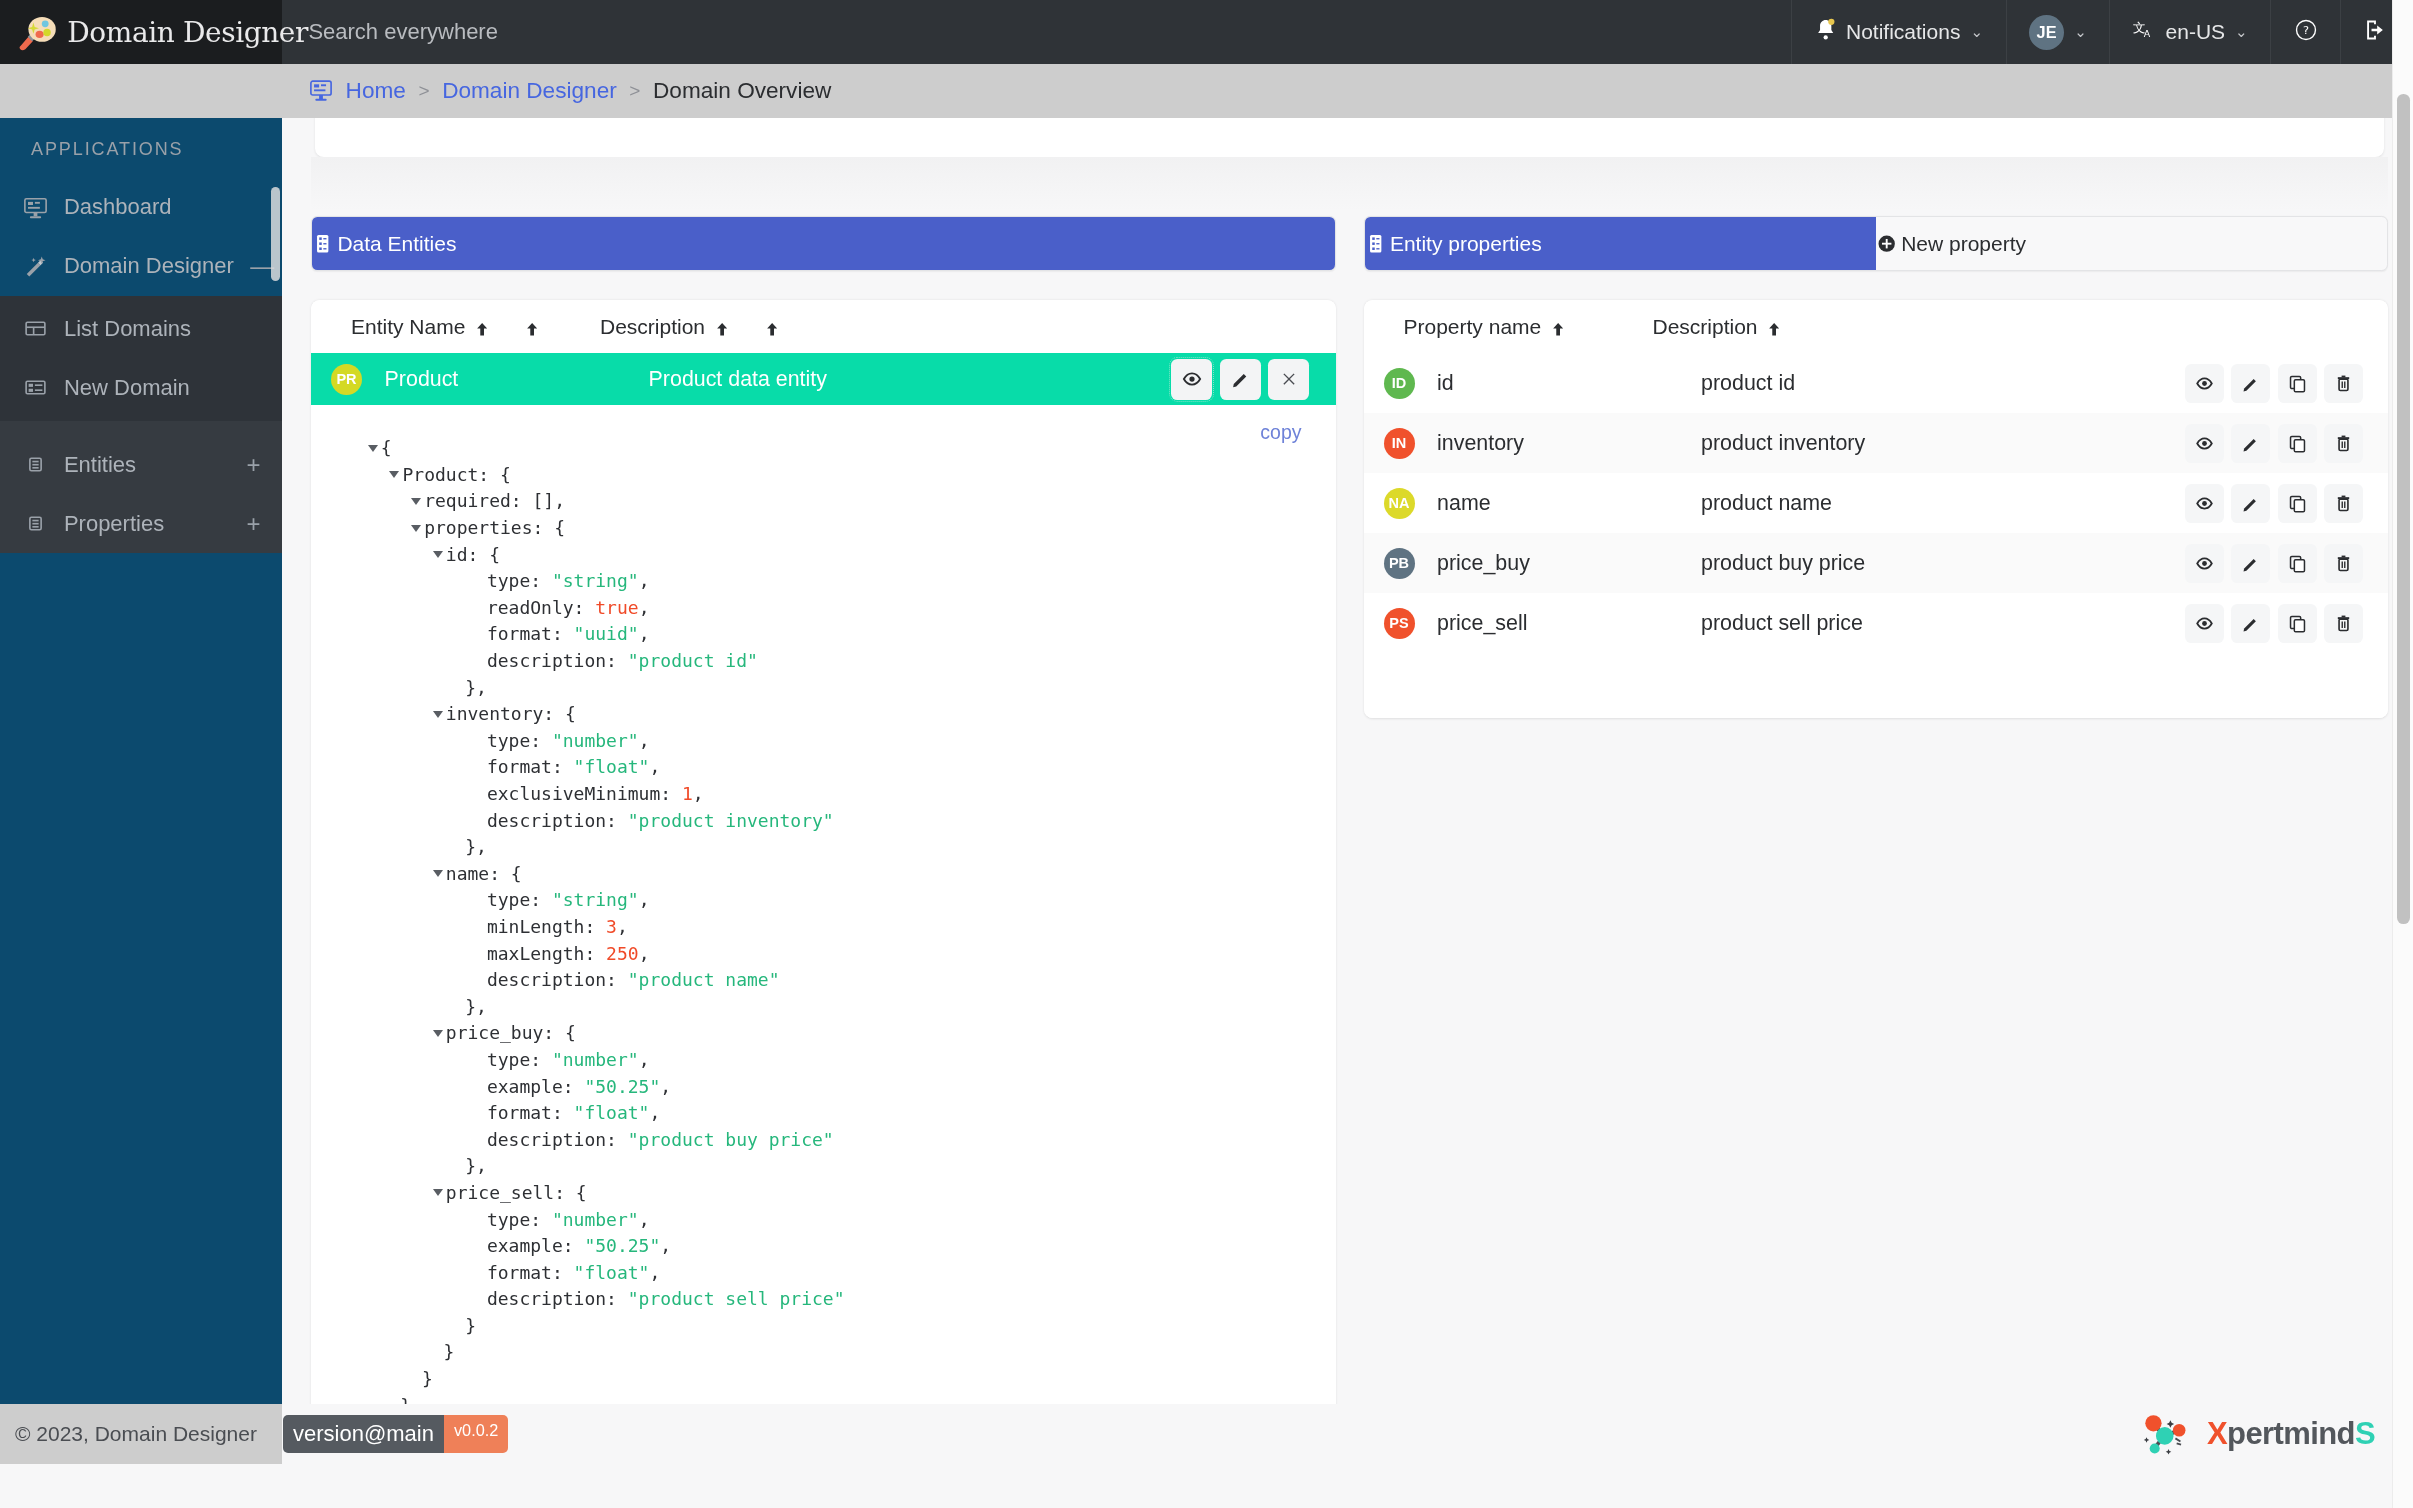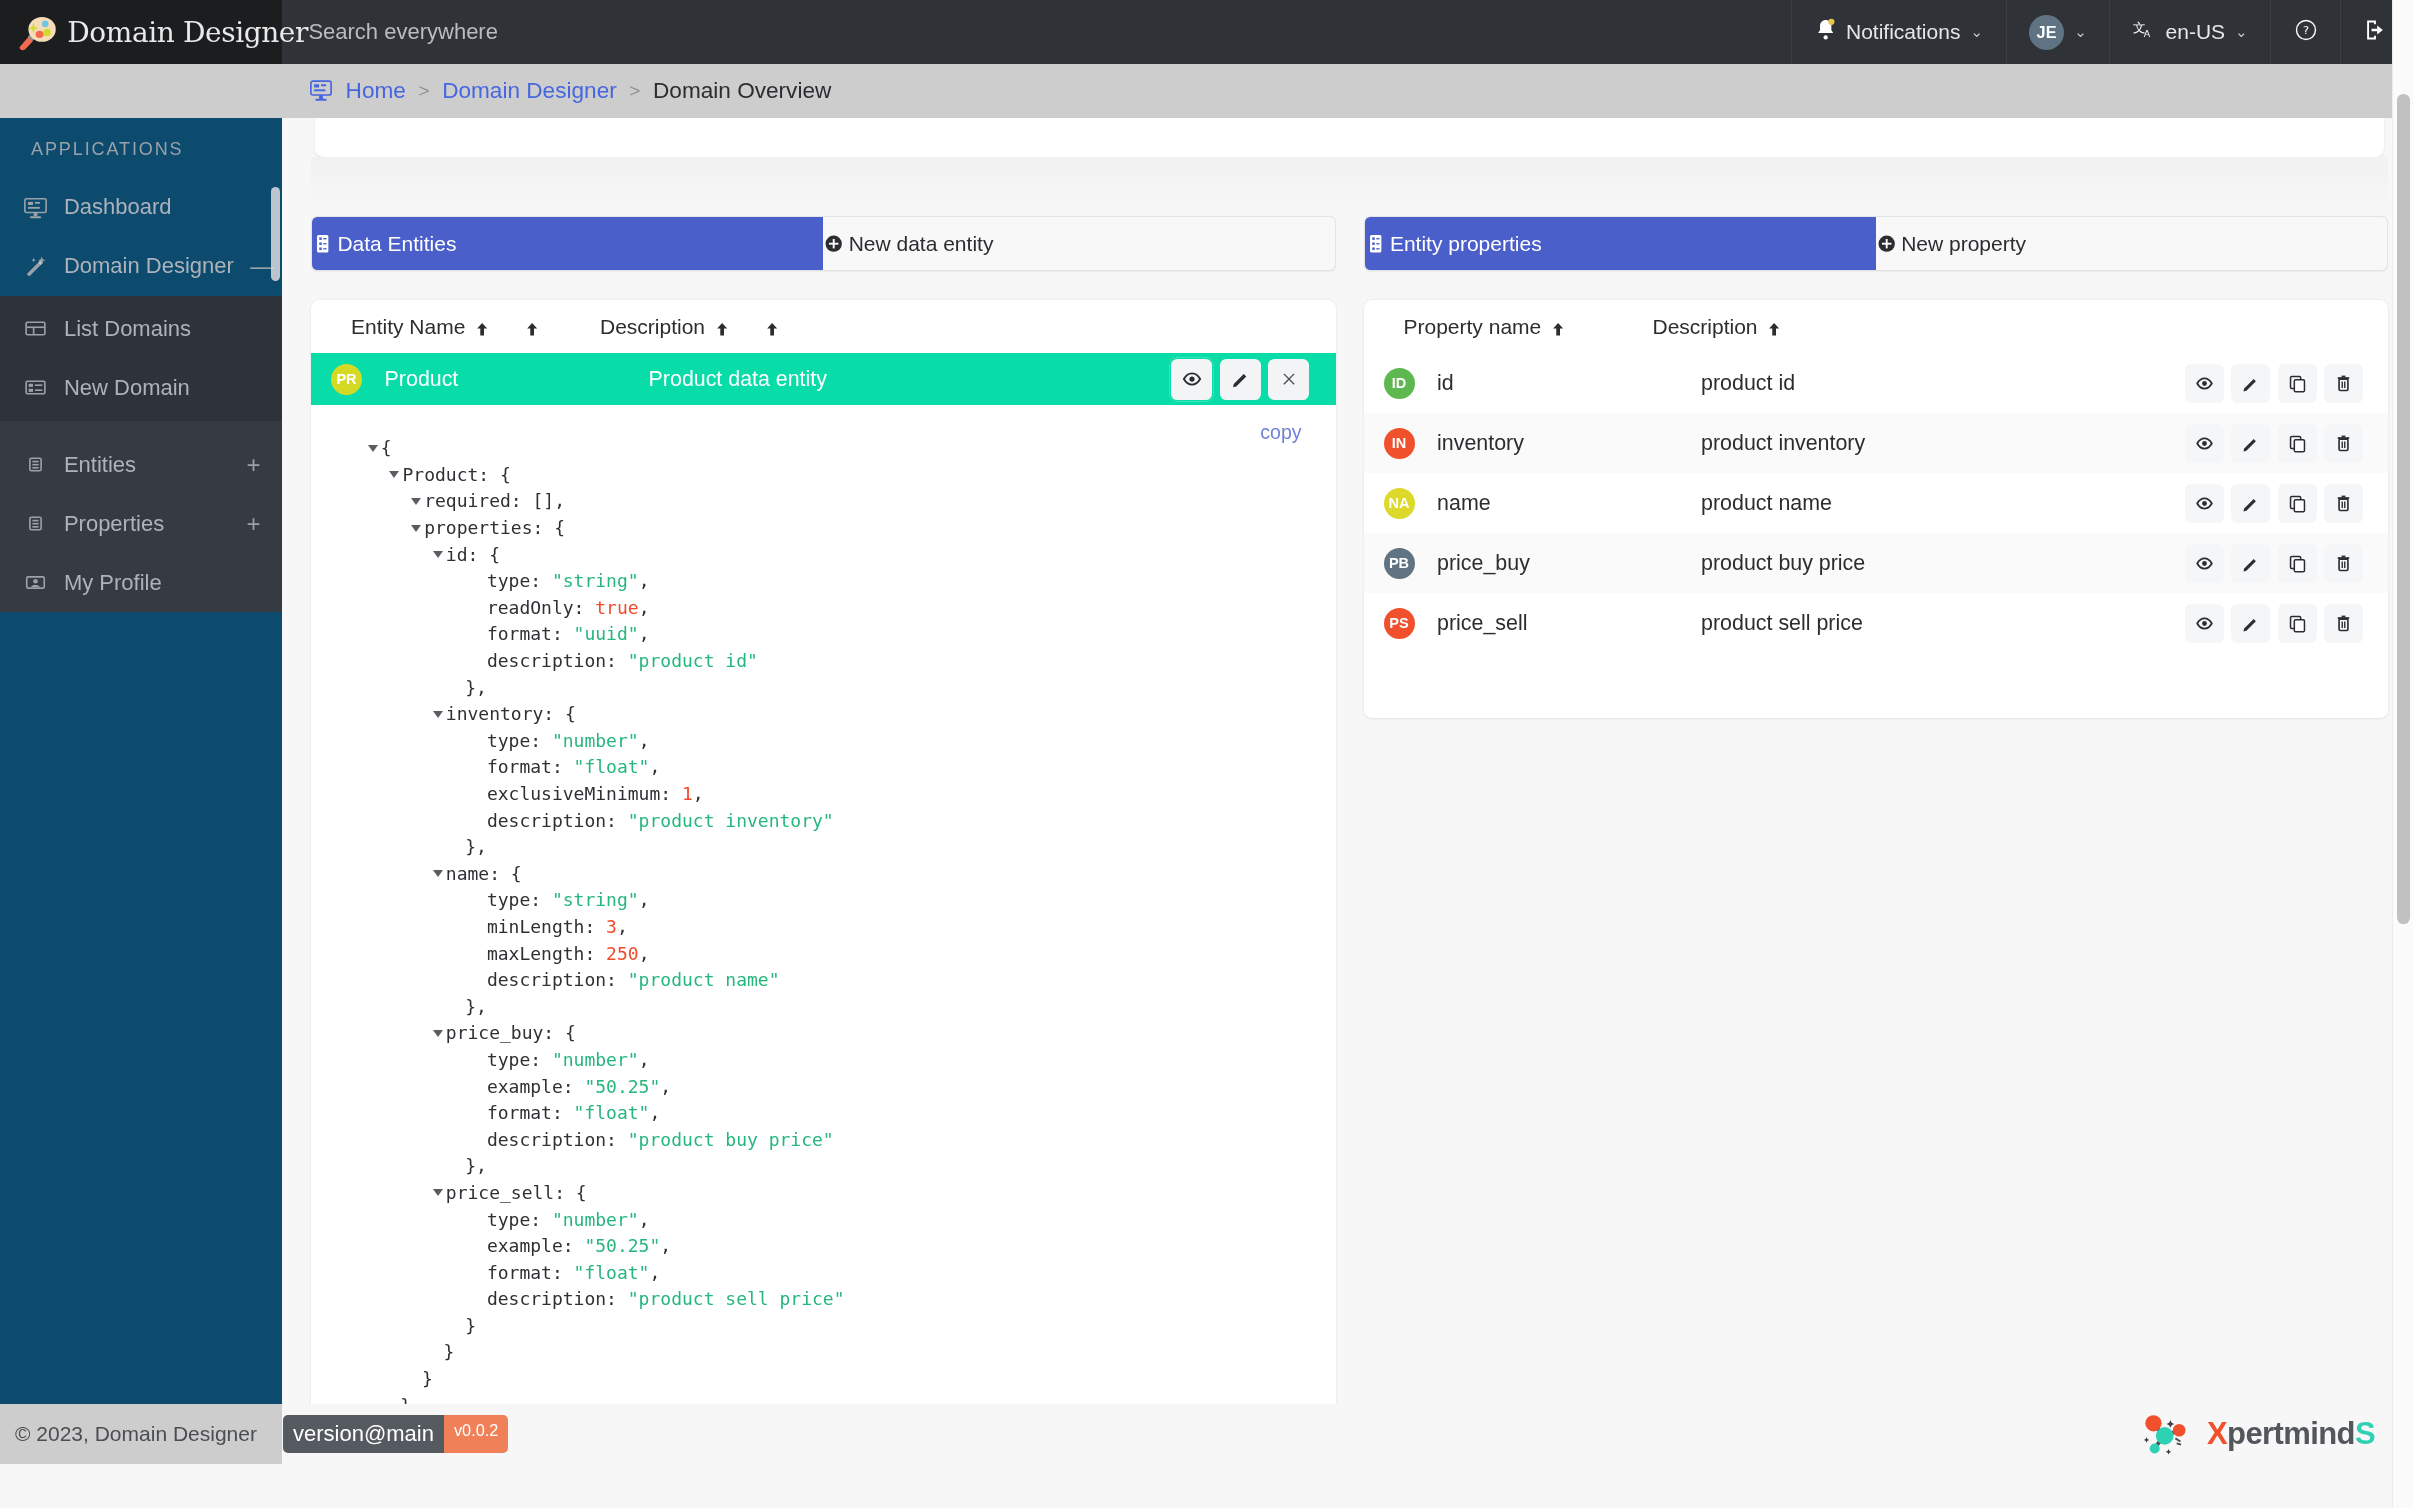--- a/index.html
+++ b/index.html
@@ -423,31 +423,20 @@
             <svg viewBox="0 0 40 40" width="25" height="25">
               <rect x="11" y="10" width="18" height="20" rx="2.4" fill="none" stroke="#9aa1a9" stroke-width="2.6"></rect>
               <rect x="15" y="14" width="10" height="2.6" fill="#9aa1a9"></rect>
               <rect x="15" y="19" width="10" height="2.6" fill="#9aa1a9"></rect>
               <rect x="15" y="24" width="10" height="2.6" fill="#9aa1a9"></rect>
             </svg>
           </span>
           <span class="sb-label">Properties</span>
           <span class="sb-suffix">+</span>
         </div>
-        <div class="sb-item">
-          <span class="sb-ico">
-            <svg viewBox="0 0 40 40" width="25" height="25">
-              <rect x="6" y="11" width="28" height="18" rx="2.4" fill="none" stroke="#9aa1a9" stroke-width="2.6"></rect>
-              <circle cx="20" cy="18" r="3.6" fill="#9aa1a9"></circle>
-              <path d="M13 27c1.6-4 11.4-4 14 0z" fill="#9aa1a9"></path>
-            </svg>
-          </span>
-          <span class="sb-label">My Profile</span>
-          <span class="sb-suffix"></span>
-        </div>
       </div>
 
       <div class="sb-scroll"></div>
     </nav>
 
     <main class="main">
       <div class="main-inner">
 
         <div class="ghost-card"></div>
         <div class="ghost-fade"></div>
@@ -463,30 +452,20 @@
                     <rect x="8" y="3" width="18" height="28" rx="2.4" fill="#fff"></rect>
                     <rect x="11.5" y="7" width="4" height="4" fill="#4a5fc9"></rect>
                     <rect x="11.5" y="15" width="4" height="4" fill="#4a5fc9"></rect>
                     <rect x="11.5" y="23" width="4" height="4" fill="#4a5fc9"></rect>
                     <rect x="18" y="8" width="5" height="2.2" fill="#4a5fc9"></rect>
                     <rect x="18" y="16" width="5" height="2.2" fill="#4a5fc9"></rect>
                     <rect x="18" y="24" width="5" height="2.2" fill="#4a5fc9"></rect>
                   </svg>
                 </span>
                 <span>Data Entities</span>
-              </div>
-              <div class="tab">
-                <span class="tab-ico">
-                  <svg viewBox="0 0 34 34" width="21.4" height="21.4">
-                    <circle cx="17" cy="17" r="13" fill="#2b2d30"></circle>
-                    <rect x="15.5" y="9.5" width="3" height="15" fill="#fff"></rect>
-                    <rect x="9.5" y="15.5" width="15" height="3" fill="#fff"></rect>
-                  </svg>
-                </span>
-                <span>New data entity</span>
               </div>
             </div>
 
             <div class="card">
 
               <div class="thead">
                 <div class="th" style="width:249px">
                   <span>Entity Name</span>
                   <span class="sort-ico">
                     <svg viewBox="0 0 26 26" width="16.3" height="16.3">

